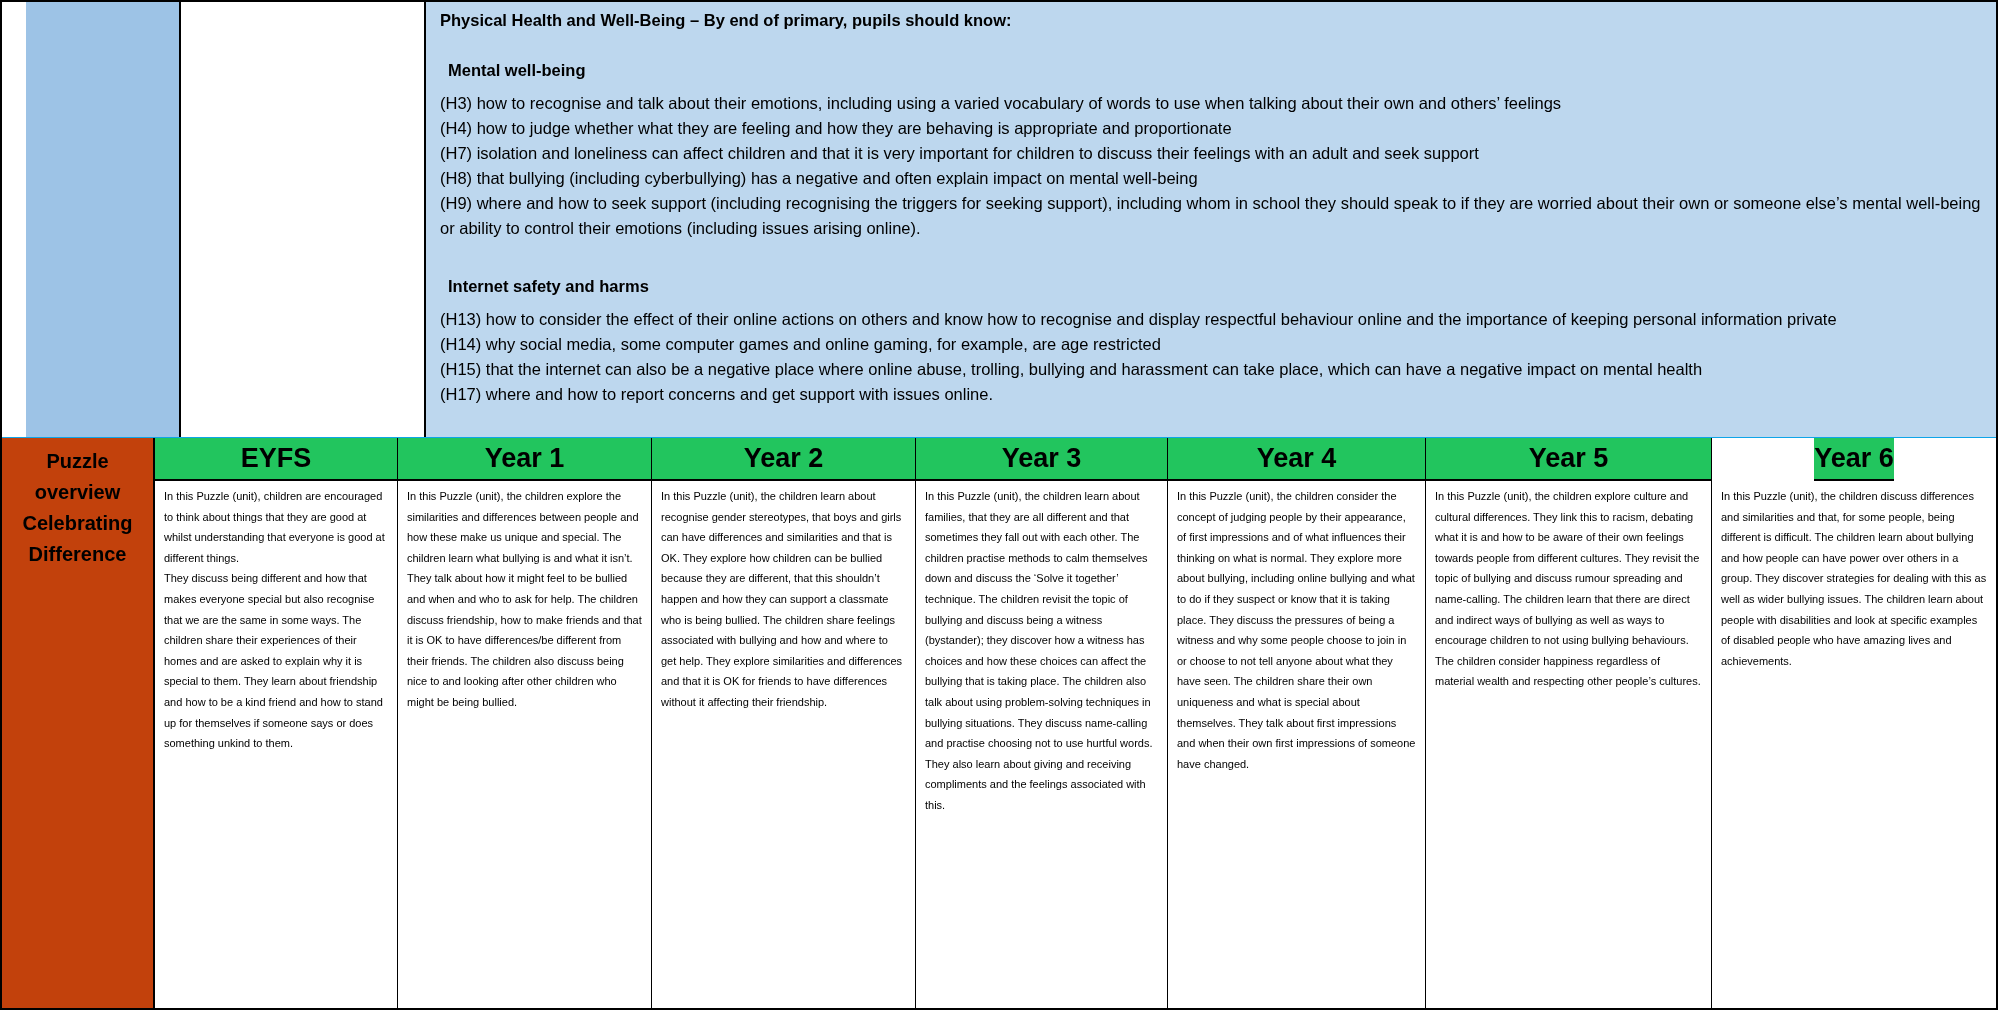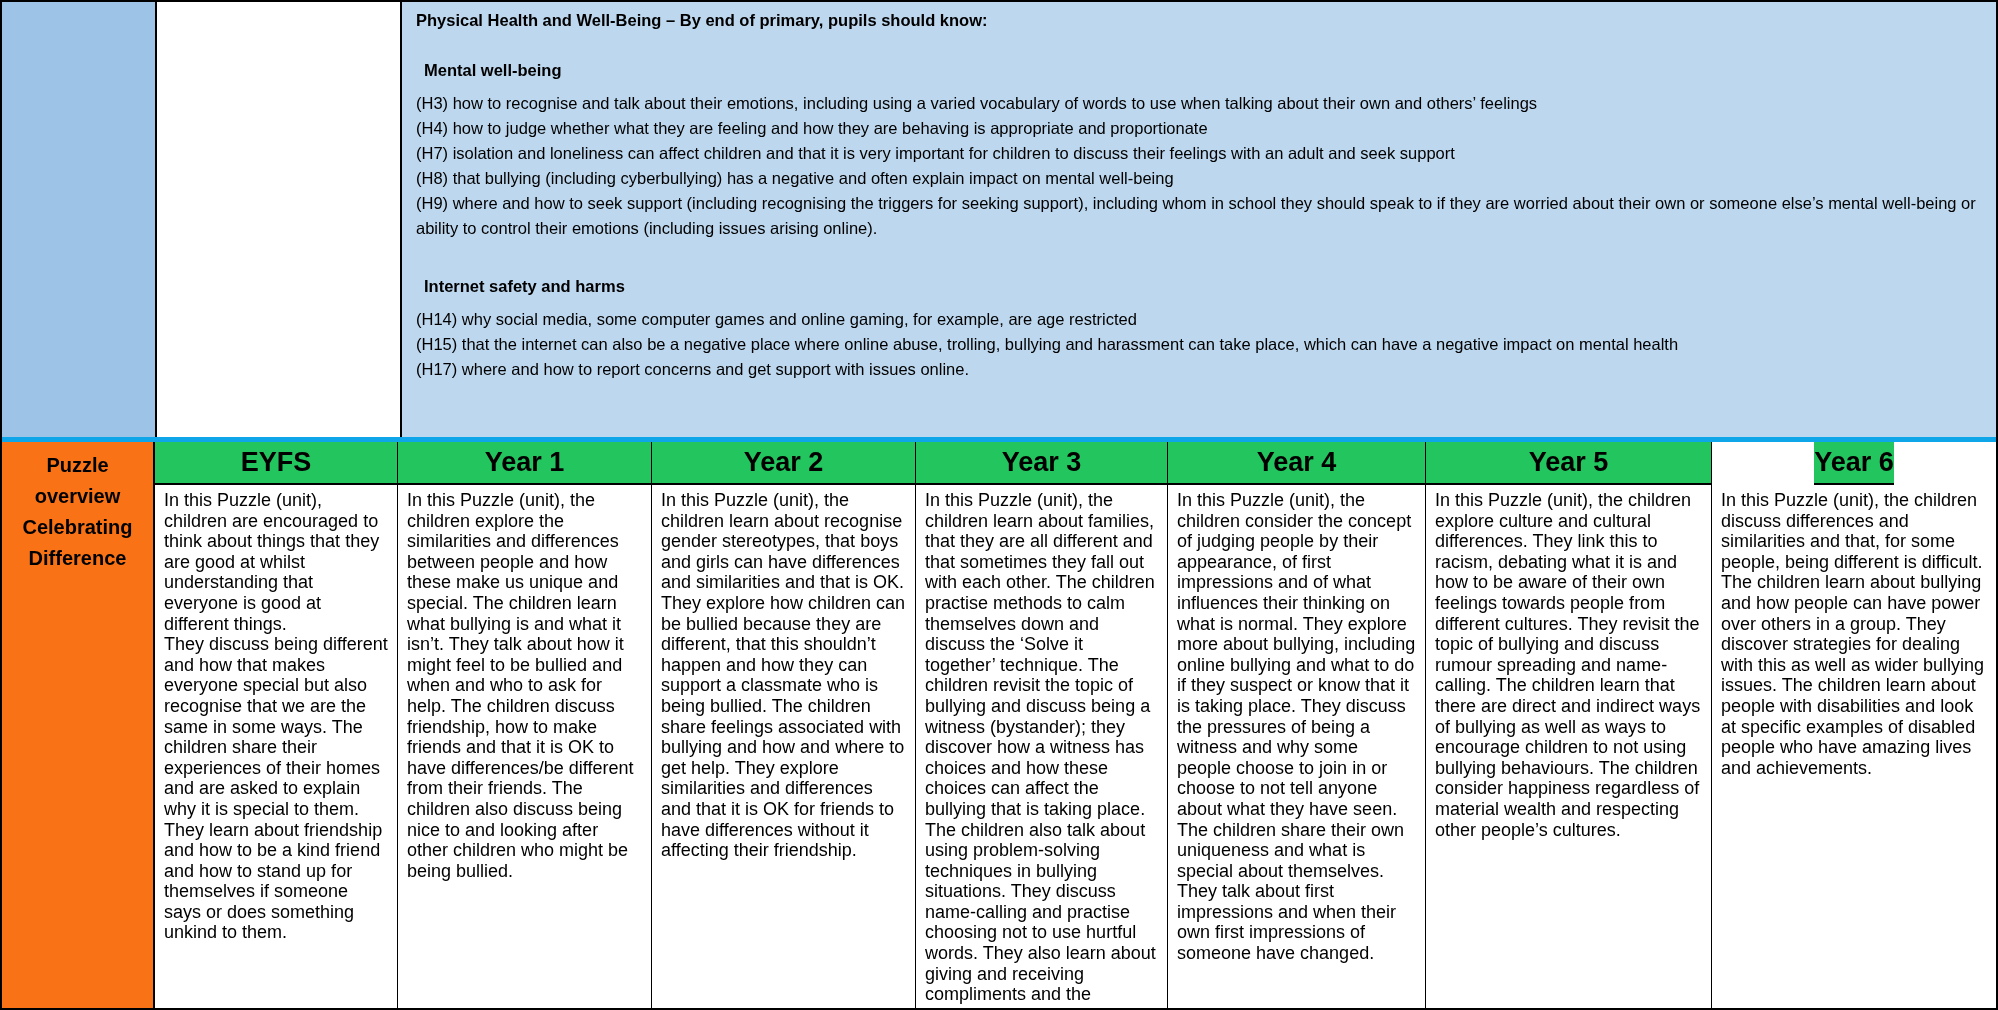--- a/index.html
+++ b/index.html
@@ -3,51 +3,51 @@
 <meta charset="utf-8">
 <style>
   html,body{margin:0;padding:0;background:#fff;}
   .page{
     width:1998px;height:1010px;box-sizing:border-box;
     border:2px solid #000;
     font-family:"Liberation Sans",sans-serif;color:#000;
     display:flex;flex-direction:column;overflow:hidden;background:#fff;
   }
   
-  .toprow{display:flex;height:435px;border-bottom:5px solid #0ea5e9;flex:0 0 auto;}
+  .toprow{display:flex;height:435px;border-bottom:1px solid #0ea5e9;flex:0 0 auto;padding-left:24px;}
   .cellA{width:153px;flex:0 0 auto;background:#9DC3E6;border-right:2px solid #000;}
   .cellB{width:243px;flex:0 0 auto;background:#ffffff;border-right:2px solid #000;}
   .cellC{flex:1;background:#BDD7EE;padding:6px 14px 4px 14px;font-size:16.5px;line-height:25px;overflow:hidden;}
   .cellC .heading{font-weight:bold;margin:0 0 25px 0;}
   .cellC .sec-title{font-weight:bold;margin:8px;}
   .cellC .item{margin:0;}
   .sec-gap{height:25px;}
   
   .bottom{display:flex;flex:1;min-height:0;}
   .labelcol{
-    width:153px;flex:0 0 auto;background:#f97316;border-right:2px solid #000;
+    width:153px;flex:0 0 auto;background:#c2410c;border-right:2px solid #000;
     text-align:center;font-weight:bold;font-size:20px;line-height:31px;padding:8px 6px 0 6px;box-sizing:border-box;
   }
   .col{display:flex;flex-direction:column;border-right:1.5px solid #000;box-sizing:border-box;min-width:0;}
   .col:last-child{border-right:none;align-items:center;}
   .w1{width:243px;flex:0 0 auto;}
   .w2{width:254px;flex:0 0 auto;}
   .w3{width:264px;flex:0 0 auto;}
   .w4{width:252px;flex:0 0 auto;}
   .w5{width:258px;flex:0 0 auto;}
   .w6{width:286px;flex:0 0 auto;}
   .w7{flex:1;}
   .colhdr{
     height:41px;flex:0 0 auto;background:#22c55e;border-bottom:2px solid #000;
     display:flex;align-items:center;justify-content:center;
     font-weight:bold;font-size:27px;
   }
   .colbody{
     flex:1;background:#fff;padding:5px 9px 0 9px;
-    font-size:18px;line-height:20.6px;white-space:pre-line;overflow:hidden;
+    font-size:11px;line-height:20.6px;white-space:pre-line;overflow:hidden;
   }
 </style>
 </head>
 <body>
 
 <div class="page">
 
   <div class="toprow">
     <div class="cellA"></div>
     <div class="cellB"></div>
@@ -57,20 +57,21 @@
       <p class="sec-title">Mental well-being</p>
       <p class="item">(H3) how to recognise and talk about their emotions, including using a varied vocabulary of words to use when talking about their own and others’ feelings</p>
       <p class="item">(H4) how to judge whether what they are feeling and how they are behaving is appropriate and proportionate</p>
       <p class="item">(H7) isolation and loneliness can affect children and that it is very important for children to discuss their feelings with an adult and seek support</p>
       <p class="item">(H8) that bullying (including cyberbullying) has a negative and often explain impact on mental well-being</p>
       <p class="item">(H9) where and how to seek support (including recognising the triggers for seeking support), including whom in school they should speak to if they are worried about their own or someone else’s mental well-being or ability to control their emotions (including issues arising online).</p>
 
       <div class="sec-gap"></div>
 
       <p class="sec-title">Internet safety and harms</p>
+      <p class="item">(H13) how to consider the effect of their online actions on others and know how to recognise and display respectful behaviour online and the importance of keeping personal information private</p>
       <p class="item">(H14) why social media, some computer games and online gaming, for example, are age restricted</p>
       <p class="item">(H15) that the internet can also be a negative place where online abuse, trolling, bullying and harassment can take place, which can have a negative impact on mental health</p>
       <p class="item">(H17) where and how to report concerns and get support with issues online.</p>
     </div>
   </div>
 
   <div class="bottom">
     <div class="labelcol">Puzzle overview Celebrating Difference</div>
 
     <div class="col w1">

